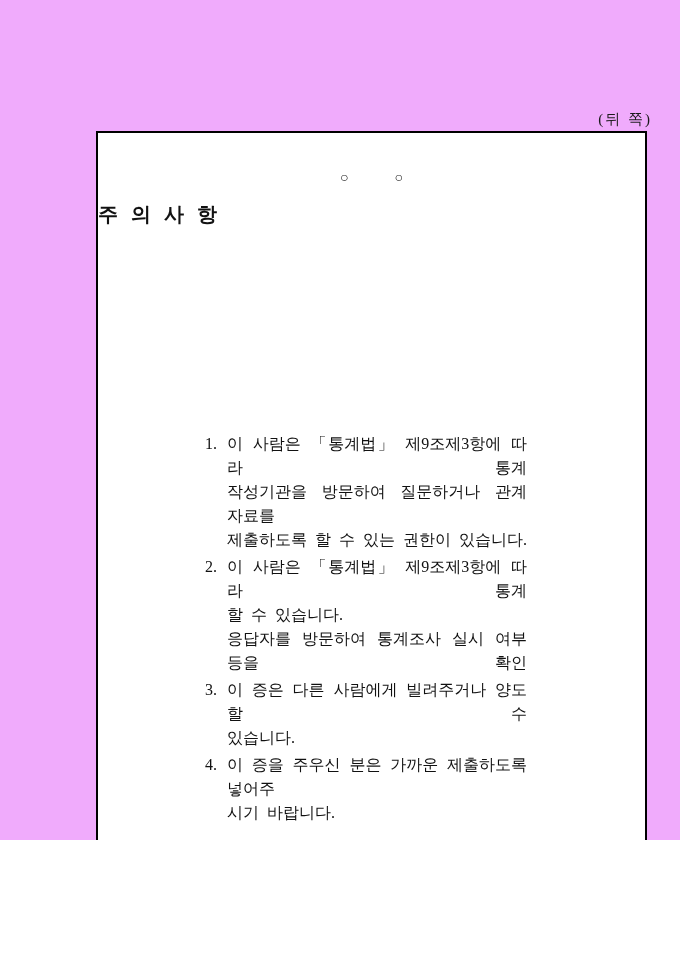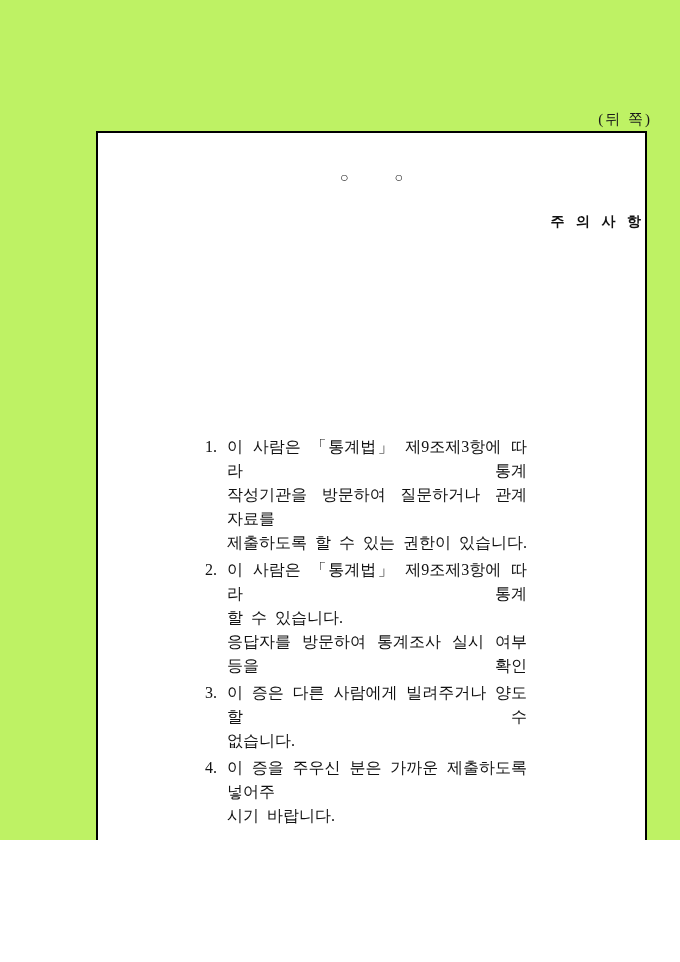--- a/index.html
+++ b/index.html
@@ -6,21 +6,21 @@
   html, body {
     width: 680px;
     background: #ffffff;
     font-family: "Liberation Serif", "DejaVu Serif", serif;
     color: #111111;
   }
   .page {
     position: relative;
     width: 680px;
     height: 840px;
-    background: #bef264;
+    background: #f0abfc;
     overflow: hidden;
     text-decoration: underline;
   }
   .side-label {
     position: absolute;
     top: 110px;
     right: 28px;
     font-size: 15px;
     letter-spacing: 2px;
     color: #1a1a1a;
@@ -38,23 +38,23 @@
   .circles-row {
     margin-top: 38px;
     display: flex;
     justify-content: center;
     gap: 46px;
     font-size: 14px;
     line-height: 14px;
     color: #222222;
   }
   .doc-title {
-    margin-top: 28px;
-    text-align: right;
-    font-size: 14px;
+    margin-top: 16px;
+    text-align: left;
+    font-size: 20px;
     font-weight: bold;
     letter-spacing: 4px;
     color: #111111;
     white-space: pre;
   }
   .notice-list {
     margin-top: 204px;
     margin-left: 107px;
     width: 322px;
     list-style: none;
@@ -115,21 +115,21 @@
           <span class="notice-line fill">이 사람은 「통계법」 제9조제3항에 따라 통계</span>
           <span class="notice-line">할 수 있습니다.</span>
           <span class="notice-line fill">응답자를 방문하여 통계조사 실시 여부 등을 확인</span>
         </span>
       </li>
 
       <li class="notice-item">
         <span class="notice-num">3.</span>
         <span class="notice-text">
           <span class="notice-line fill">이 증은 다른 사람에게 빌려주거나 양도할 수</span>
-          <span class="notice-line">없습니다.</span>
+          <span class="notice-line">있습니다.</span>
         </span>
       </li>
 
       <li class="notice-item">
         <span class="notice-num">4.</span>
         <span class="notice-text">
           <span class="notice-line fill">이 증을 주우신 분은 가까운 제출하도록 넣어주</span>
           <span class="notice-line">시기 바랍니다.</span>
         </span>
       </li>

